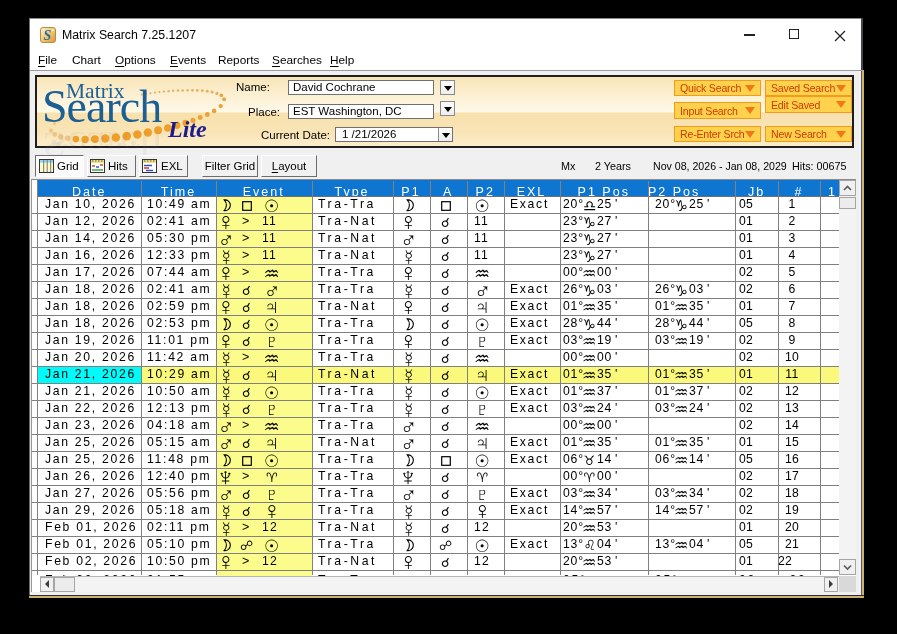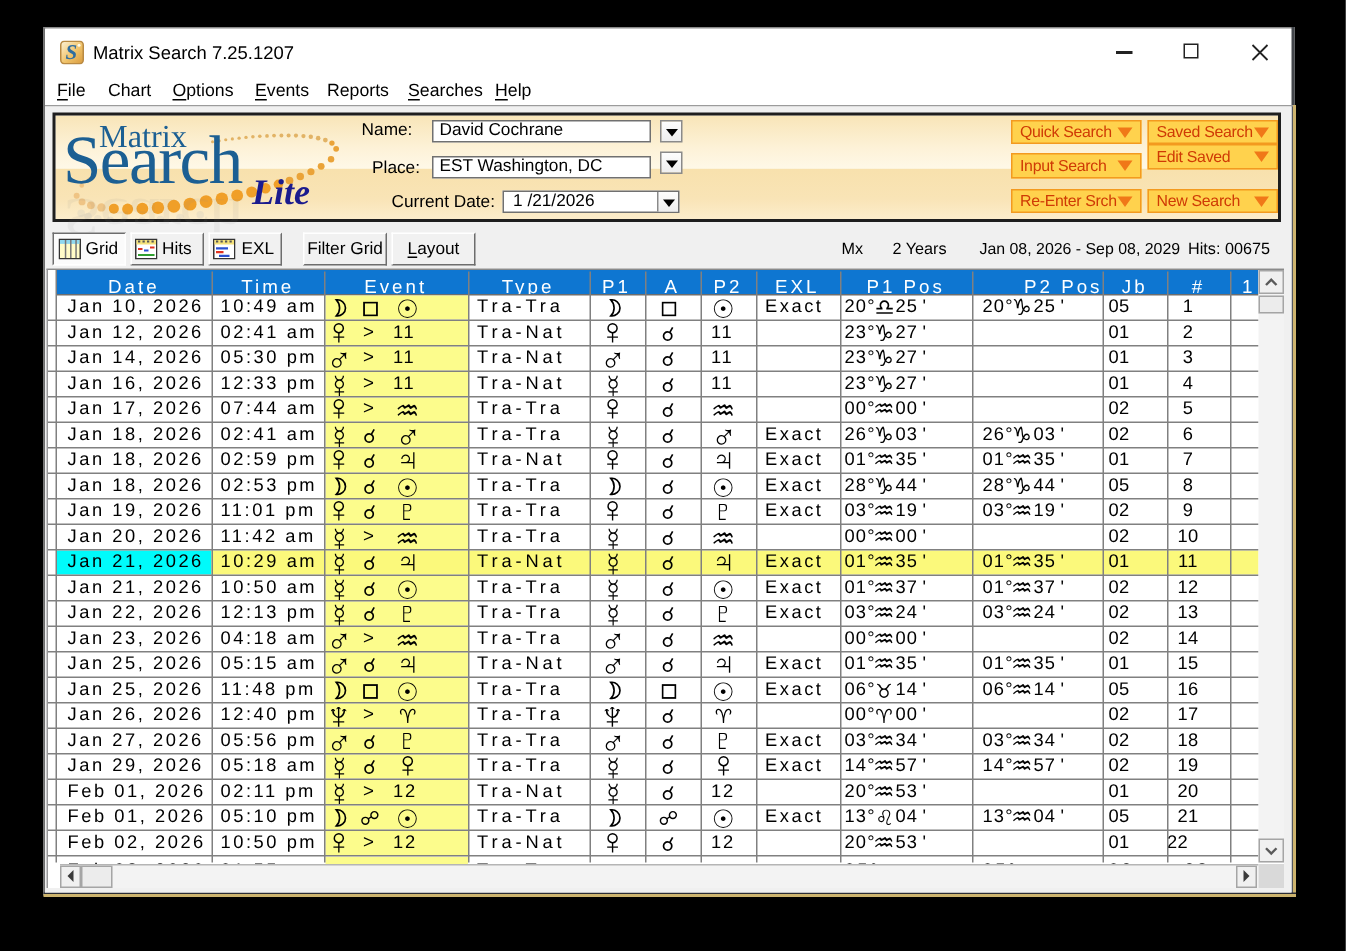--- a/index.html
+++ b/index.html
@@ -110,21 +110,21 @@
       <circle cx="73.5" cy="146.9" r="2.5" fill="#bbb" fill-opacity="0.2"></circle>
       <circle cx="65.2" cy="145.9" r="2.5" fill="#bbb" fill-opacity="0.2"></circle>
       <circle cx="58.7" cy="144.3" r="2.5" fill="#bbb" fill-opacity="0.2"></circle>
       <circle cx="54.1" cy="142.2" r="2.5" fill="#bbb" fill-opacity="0.2"></circle>
     </svg>
   </div>
 <div class="abs" style="left:66px;top:81px;font-family:'Liberation Serif',serif;font-size:21.5px;line-height:1;color:#1c5f93">Matrix</div>
 <div class="abs" style="left:42px;top:84px;font-family:'Liberation Serif',serif;font-size:46px;line-height:1;letter-spacing:-1px;color:#1c5f93">Search</div>
 <div class="abs" style="left:42px;top:162px;font-family:'Liberation Serif',serif;font-size:46px;line-height:1;letter-spacing:-1px;color:#888;opacity:0.09;transform:scaleY(-0.78);transform-origin:0 0">Search</div>
 <div class="abs" style="left:168px;top:117px;font-family:'Liberation Serif',serif;font-size:24px;line-height:1;font-weight:bold;font-style:italic;color:#1b1b8e">Lite</div>
-<div class="abs" style="left:236px;top:81px;width:44px;text-align:center;font-size:11.5px;color:#000">Name:</div>
+<div class="abs" style="left:236px;top:81px;width:44px;text-align:left;font-size:11.5px;color:#000">Name:</div>
 <div class="abs" style="left:288px;top:79.5px;width:146px;height:15px;background:#fff;border:1px solid #707070;font-size:11.5px;line-height:13px;padding-left:4px">David Cochrane</div>
 <div class="abs" style="left:440px;top:79.5px;width:15px;height:15px;background:linear-gradient(#fdfdfd,#eee);border:1px solid #8a8a8a">
     <div class="combotri" style="left:3px;top:5px"></div>
   </div>
 <div class="abs" style="left:236px;top:105.5px;width:44px;text-align:right;font-size:11.5px;color:#000">Place:</div>
 <div class="abs" style="left:288px;top:104px;width:146px;height:15px;background:#fff;border:1px solid #707070;font-size:11.5px;line-height:13px;padding-left:4px">EST Washington, DC</div>
 <div class="abs" style="left:440px;top:100.5px;width:15px;height:15px;background:linear-gradient(#fdfdfd,#eee);border:1px solid #8a8a8a">
     <div class="combotri" style="left:3px;top:5px"></div>
   </div>
 <div class="abs" style="left:246px;top:128.5px;width:84px;text-align:right;font-size:11.5px;color:#000">Current Date:</div>
@@ -167,34 +167,34 @@
       <path d="M4 11.5h7" stroke="#2a50d0" stroke-width="1.5"></path>
     </svg>
     <span style="margin-left:4px">EXL</span>
   </div>
 <div class="tbtn" style="left:202px;top:155px;width:56px">Filter Grid</div>
 <div class="tbtn" style="left:261px;top:155px;width:56px">
     <span><span style="text-decoration:underline;text-underline-offset:2px">L</span>ayout</span>
   </div>
 <div class="abs" style="left:561px;top:160px;font-size:10.8px;color:#000">Mx</div>
 <div class="abs" style="left:595px;top:160px;font-size:10.8px;color:#000">2 Years</div>
-<div class="abs" style="left:653px;top:160px;font-size:10.6px;color:#000">Jan 08, 2026 - Sep 08, 2029</div>
+<div class="abs" style="left:653px;top:160px;font-size:10.6px;color:#000">Nov 08, 2026 - Jan 08, 2029</div>
 <div class="abs" style="left:792px;top:160px;font-size:10.8px;color:#000">Hits: 00675</div>
 <div class="abs" style="left:31px;top:179px;width:825px;height:413px;background:#fff;border-top:1px solid #8a8a8a;border-left:1px solid #98989a"></div>
 <div class="abs" style="left:37.5px;top:180px;width:801.5px;height:16px;background:#0e76d1"></div>
 <div class="abs" style="left:37.5px;top:181.5px;width:103.5px;height:15px;text-align:center"><span class="hdt">Date</span></div>
 <div class="abs" style="left:141px;top:181.5px;width:75px;height:15px;text-align:center"><span class="hdt">Time</span></div>
 <div class="abs" style="left:216px;top:181.5px;width:95.5px;height:15px;text-align:center"><span class="hdt">Event</span></div>
 <div class="abs" style="left:311.5px;top:181.5px;width:81.0px;height:15px;text-align:center"><span class="hdt">Type</span></div>
 <div class="abs" style="left:392.5px;top:181.5px;width:37.0px;height:15px;text-align:center"><span class="hdt">P1</span></div>
 <div class="abs" style="left:429.5px;top:181.5px;width:37.5px;height:15px;text-align:center"><span class="hdt">A</span></div>
 <div class="abs" style="left:467px;top:181.5px;width:36.5px;height:15px;text-align:center"><span class="hdt">P2</span></div>
 <div class="abs" style="left:503.5px;top:181.5px;width:56.0px;height:15px;text-align:center"><span class="hdt">EXL</span></div>
 <div class="abs" style="left:559.5px;top:181.5px;width:88.5px;height:15px;text-align:center"><span class="hdt">P1 Pos</span></div>
-<div class="abs" style="left:648px;top:181.5px;width:87px;height:15px;text-align:right"><span class="hdt">P2 Pos</span></div>
+<div class="abs" style="left:648px;top:181.5px;width:87px;height:15px;text-align:left"><span class="hdt">P2 Pos</span></div>
 <div class="abs" style="left:735px;top:181.5px;width:43px;height:15px;text-align:center"><span class="hdt">Jb</span></div>
 <div class="abs" style="left:778px;top:181.5px;width:42px;height:15px;text-align:center"><span class="hdt">#</span></div>
 <div class="abs" style="left:820px;top:181.5px;width:17px;height:15px;text-align:right"><span class="hdt">1</span></div>
 <div class="abs" style="left:37.5px;top:196px;width:801.5px;height:1px;background:#6e6e6e"></div>
 <div class="abs" style="left:217px;top:197px;width:94.5px;height:16px;background:#fcfc8c"></div>
 <div class="abs gt gy" style="left:45px;top:197px">Jan 10, 2026</div>
 <div class="abs gt gy" style="left:147px;top:197px">10:49 am</div>
 <svg class="abs" style="left:220.0px;top:199.3px" width="12" height="12.5" viewBox="0 0 12 12.5">
     <path d="M4.2 0.9 A5.4 5.4 0 1 1 4.2 11.6 A7.6 7.6 0 0 0 4.2 0.9 Z" fill="none" stroke="#000" stroke-width="1.1"></path>
   </svg>

